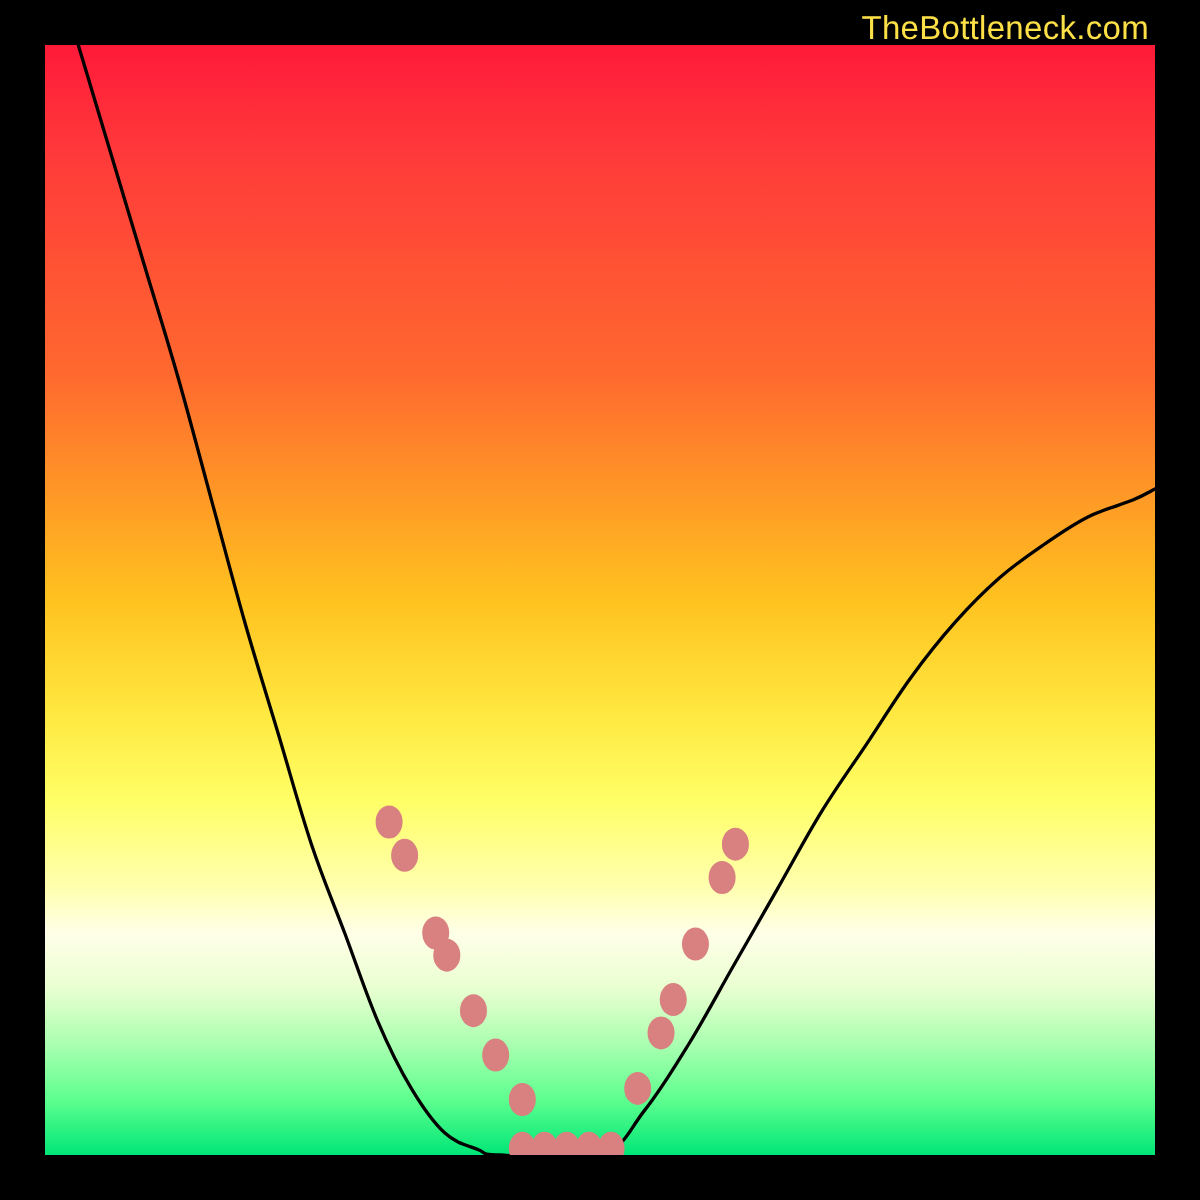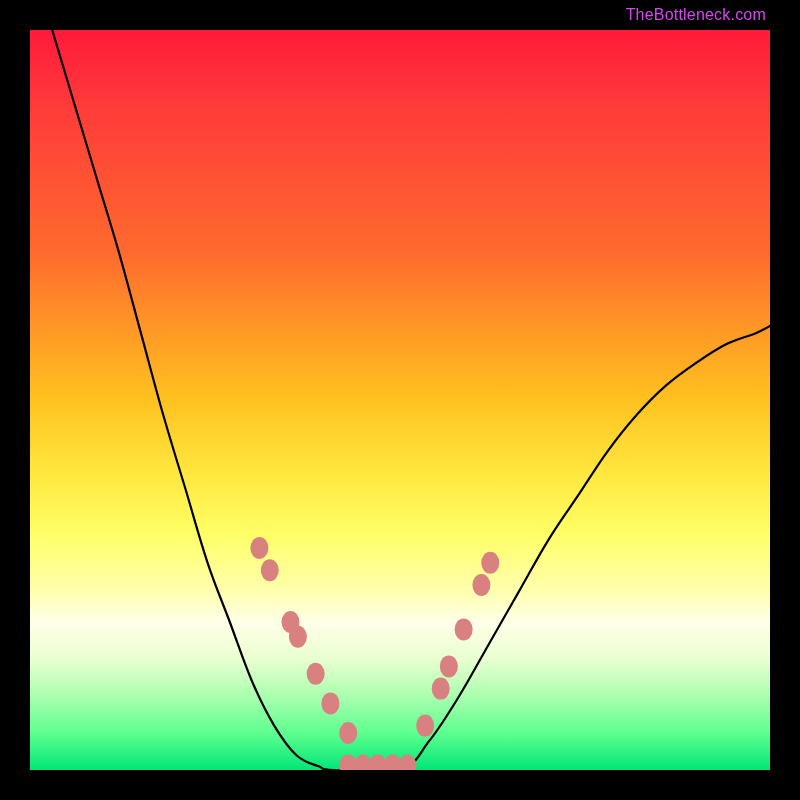--- a/index.html
+++ b/index.html
@@ -36,22 +36,22 @@
       #e9ffd0 85%,
       #aaffb0 90%,
       #5eff8f 95%,
       #00e676 100%
     );
   }
   .watermark {
     position: absolute;
     top: 6px;
     right: 34px;
-    color: #d946ef;
-    font-size: 16px;
+    color: #fde047;
+    font-size: 22px;
     letter-spacing: 0.2px;
     user-select: none;
   }
   svg.curve {
     position: absolute;
     left: 0;
     top: 0;
     width: 740px;
     height: 740px;
   }

